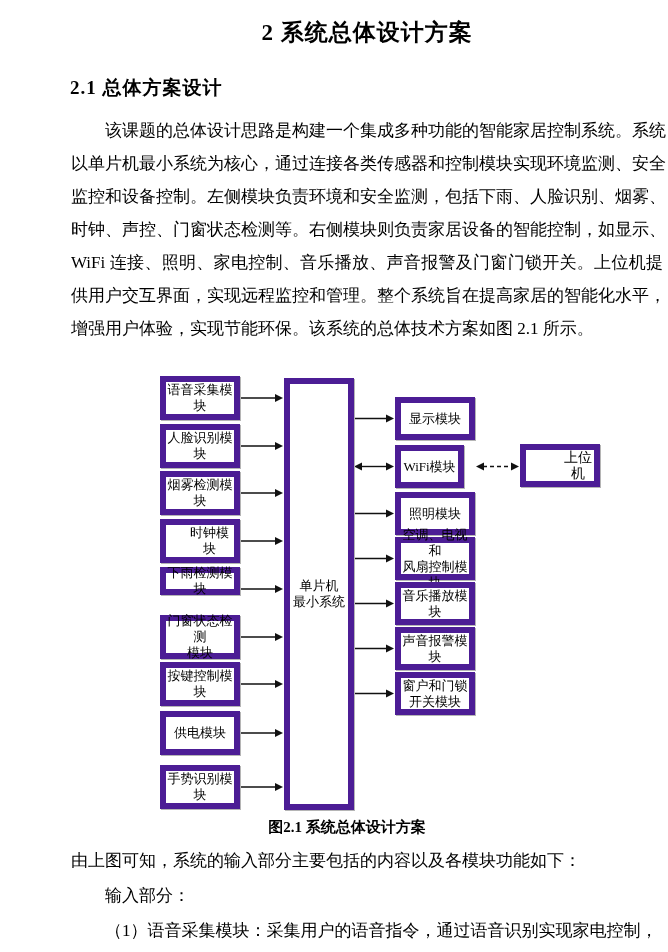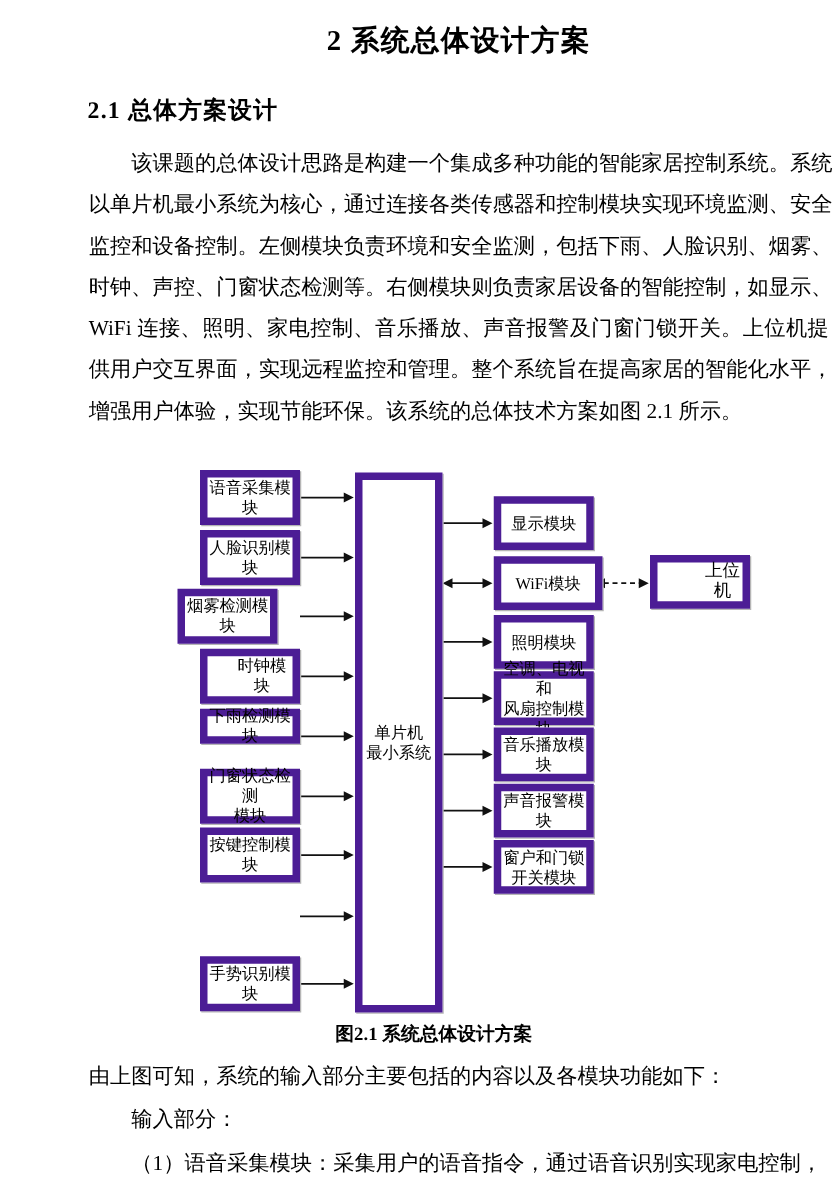--- a/index.html
+++ b/index.html
@@ -117,31 +117,32 @@
         <line x1="341" y1="278.5" x2="374" y2="278.5" stroke="#111111" stroke-width="1.4"></line>
         <polygon points="381,278.5 373,274.5 373,282.5" fill="#111111"></polygon>
         <line x1="341" y1="323.5" x2="374" y2="323.5" stroke="#111111" stroke-width="1.4"></line>
         <polygon points="381,323.5 373,319.5 373,327.5" fill="#111111"></polygon>
         <line x1="470" y1="96.5" x2="499" y2="96.5" stroke="#111111" stroke-width="1.4" stroke-dasharray="4,3"></line>
         <polygon points="506,96.5 498,92.5 498,100.5" fill="#111111"></polygon>
         <polygon points="463,96.5 471,92.5 471,100.5" fill="#111111"></polygon>
       </svg>
   <div class="dbox" style="left: 147px; top: 6px; width: 80px; height: 44px;">语音采集模块</div>
       <div class="dbox" style="left: 147px; top: 54px; width: 80px; height: 44px;">人脸识别模块</div>
-      <div class="dbox" style="left: 129px; top: 101px; width: 80px; height: 44px;">烟雾检测模块</div>
+      <div class="dbox" style="left: 147px; top: 101px; width: 80px; height: 44px;">烟雾检测模块</div>
       <div class="dbox" style="left: 147px; top: 149px; width: 80px; height: 44px; padding-left: 19px;">时钟模块</div>
       <div class="dbox" style="left: 147px; top: 197px; width: 80px; height: 28px;">下雨检测模块</div>
       <div class="dbox" style="left: 147px; top: 245px; width: 80px; height: 44px;">门窗状态检测
 模块</div>
       <div class="dbox" style="left: 147px; top: 292px; width: 80px; height: 44px;">按键控制模块</div>
+      <div class="dbox" style="left: 147px; top: 341px; width: 80px; height: 44px;">供电模块</div>
       <div class="dbox" style="left: 147px; top: 395px; width: 80px; height: 44px;">手势识别模块</div>
       <div class="dbox" style="left: 271px; top: 8px; width: 70px; height: 432px;">单片机
 最小系统</div>
       <div class="dbox" style="left: 382px; top: 27px; width: 80px; height: 43px;">显示模块</div>
-      <div class="dbox" style="left: 382px; top: 75px; width: 87px; height: 43px;">WiFi模块</div>
+      <div class="dbox" style="left: 382px; top: 75px; width: 69px; height: 43px;">WiFi模块</div>
       <div class="dbox" style="left: 382px; top: 122px; width: 80px; height: 43px;">照明模块</div>
       <div class="dbox" style="left: 382px; top: 167px; width: 80px; height: 43px;">空调、电视和
 风扇控制模块</div>
       <div class="dbox" style="left: 382px; top: 212px; width: 80px; height: 43px;">音乐播放模块</div>
       <div class="dbox" style="left: 382px; top: 257px; width: 80px; height: 43px;">声音报警模块</div>
       <div class="dbox" style="left: 382px; top: 302px; width: 80px; height: 43px;">窗户和门锁
 开关模块</div>
       <div class="dbox" style="left: 507px; top: 74px; width: 80px; height: 43px; font-size: 14px; padding-left: 36px;">上位机</div>
     </div>
 

